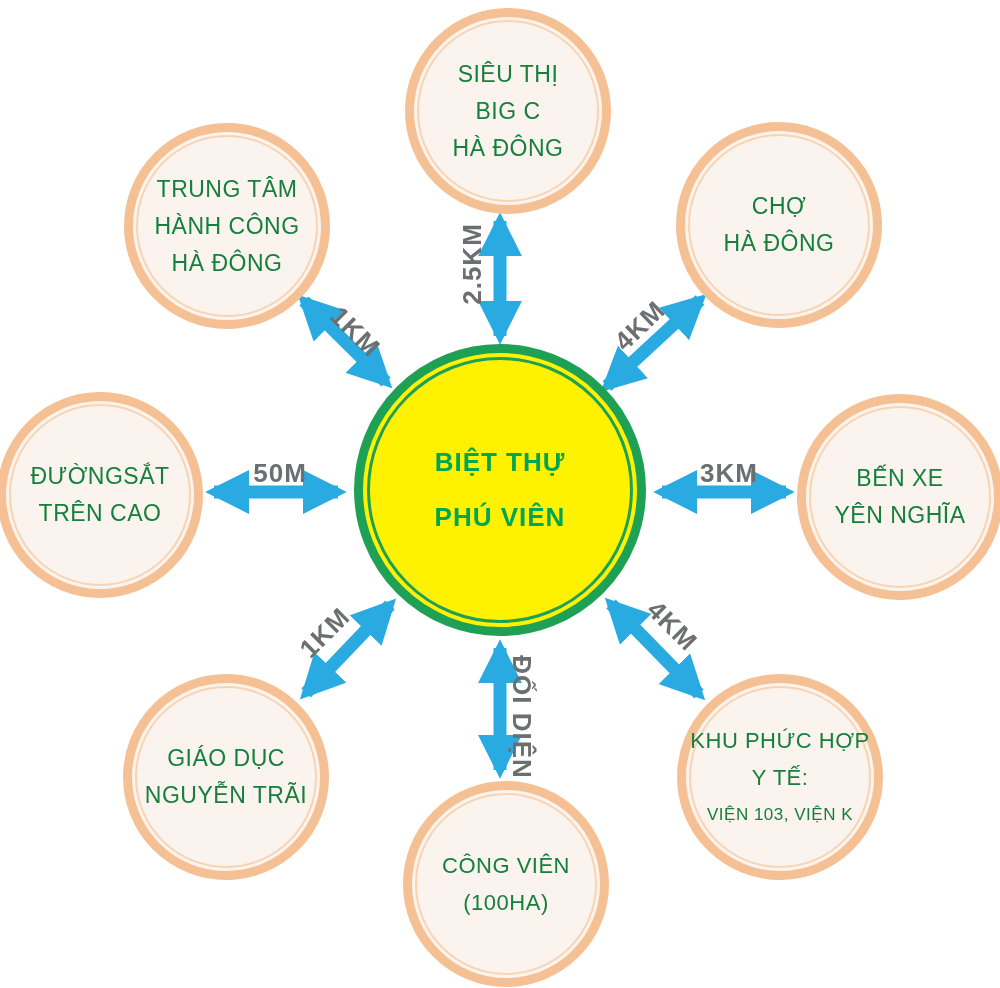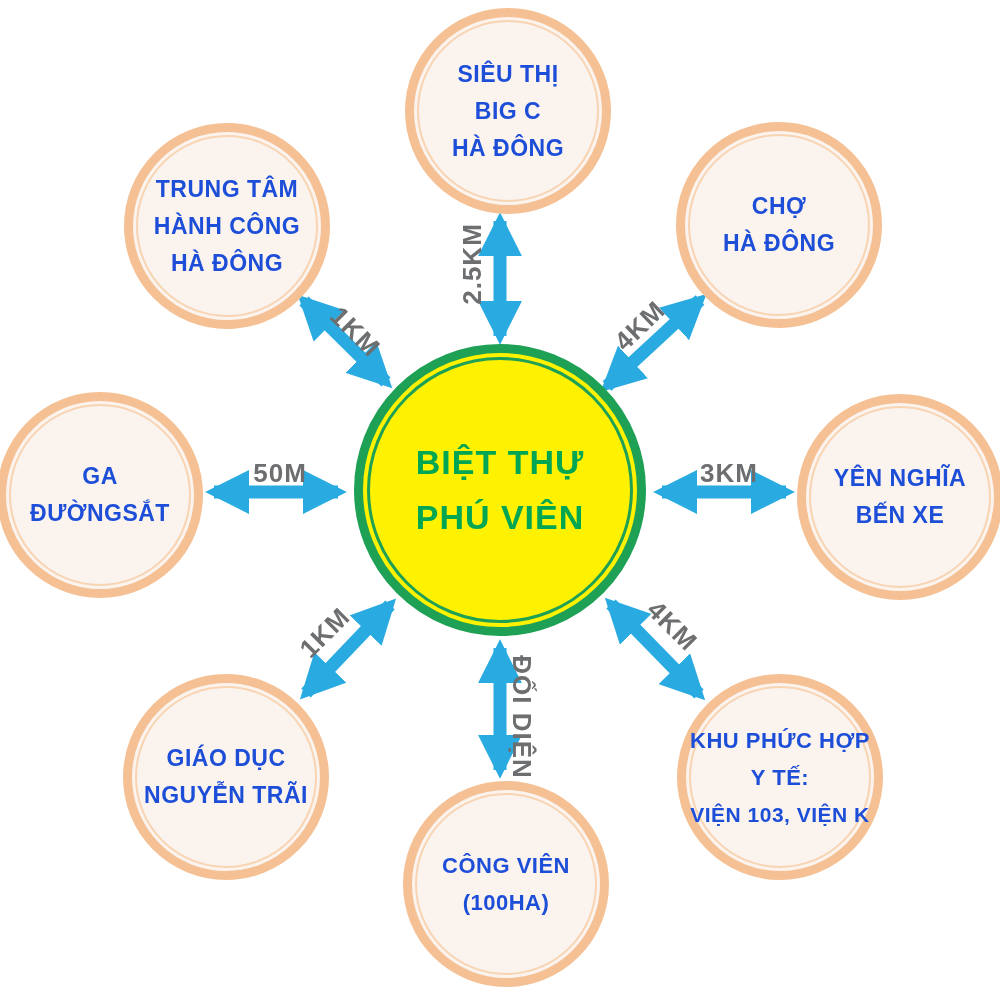--- a/index.html
+++ b/index.html
@@ -9,37 +9,37 @@
 
   
   .sat{
     position:absolute;width:206px;height:206px;border-radius:50%;
     background:#FBF3EE;border:9px solid #F4C094;box-sizing:border-box;
     display:flex;align-items:center;justify-content:center;text-align:center;
   }
   .sat::after{
     content:"";position:absolute;inset:3px;border:2px solid #F8D4B2;border-radius:50%;
   }
-  .sat-text{position:relative;z-index:2;width:100%;color:#1d4ed8;font-weight:bold;
+  .sat-text{position:relative;z-index:2;width:100%;color:#15803d;font-weight:normal;
     font-size:23px;line-height:37px;letter-spacing:0.5px;}
   .sat-text span{display:block;white-space:nowrap;}
   .sat-text .sz22{font-size:22px;}
-  .sat-text .sz21{font-size:21px;}
+  .sat-text .sz21{font-size:17px;}
 
   
   .center-node{
     position:absolute;left:354px;top:344px;width:292px;height:292px;border-radius:50%;
     background:#FFF200;border:9px solid #1EA055;box-sizing:border-box;
     display:flex;align-items:center;justify-content:center;text-align:center;
   }
   .center-node::after{
     content:"";position:absolute;inset:4px;border:3px solid #1EA055;border-radius:50%;
   }
   .center-text{position:relative;z-index:2;color:#00A651;font-weight:bold;
-    font-size:34px;line-height:55px;letter-spacing:1px;}
+    font-size:26px;line-height:55px;letter-spacing:1px;}
   .center-text span{display:block;white-space:nowrap;}
 
   
   .dist{
     position:absolute;color:#6D6E70;font-weight:bold;font-size:26px;
     letter-spacing:1px;white-space:nowrap;z-index:3;
   }
 </style>
 </head>
 <body>
@@ -81,22 +81,22 @@
 
   <div class="sat" style="left:676px;top:122px;">
     <div class="sat-text">
       <span>CHỢ</span>
       <span>HÀ ĐÔNG</span>
     </div>
   </div>
 
   <div class="sat" style="left:797px;top:394px;">
     <div class="sat-text">
+      <span>BẾN XE</span>
       <span>YÊN NGHĨA</span>
-      <span>BẾN XE</span>
     </div>
   </div>
 
   <div class="sat" style="left:677px;top:674px;">
     <div class="sat-text">
       <span class="sz22">KHU PHỨC HỢP</span>
       <span class="sz22">Y TẾ:</span>
       <span class="sz21">VIỆN 103, VIỆN K</span>
     </div>
   </div>
@@ -110,22 +110,22 @@
 
   <div class="sat" style="left:123px;top:674px;">
     <div class="sat-text">
       <span>GIÁO DỤC</span>
       <span>NGUYỄN TRÃI</span>
     </div>
   </div>
 
   <div class="sat" style="left:-3px;top:392px;">
     <div class="sat-text">
-      <span>GA</span>
       <span>ĐƯỜNGSẮT</span>
+      <span>TRÊN CAO</span>
     </div>
   </div>
 
   <div class="sat" style="left:124px;top:123px;">
     <div class="sat-text">
       <span>TRUNG TÂM</span>
       <span>HÀNH CÔNG</span>
       <span>HÀ ĐÔNG</span>
     </div>
   </div>

